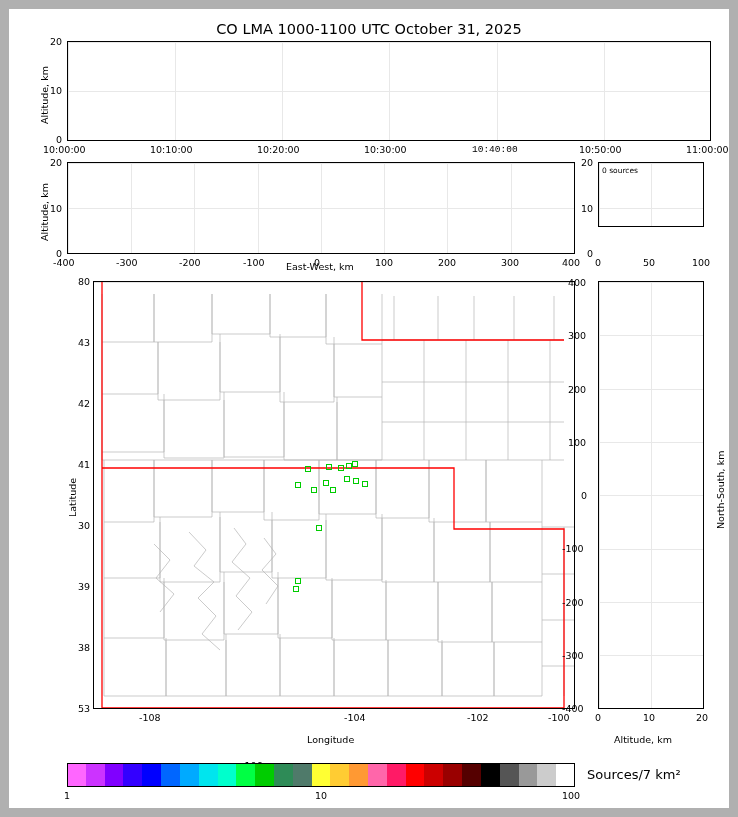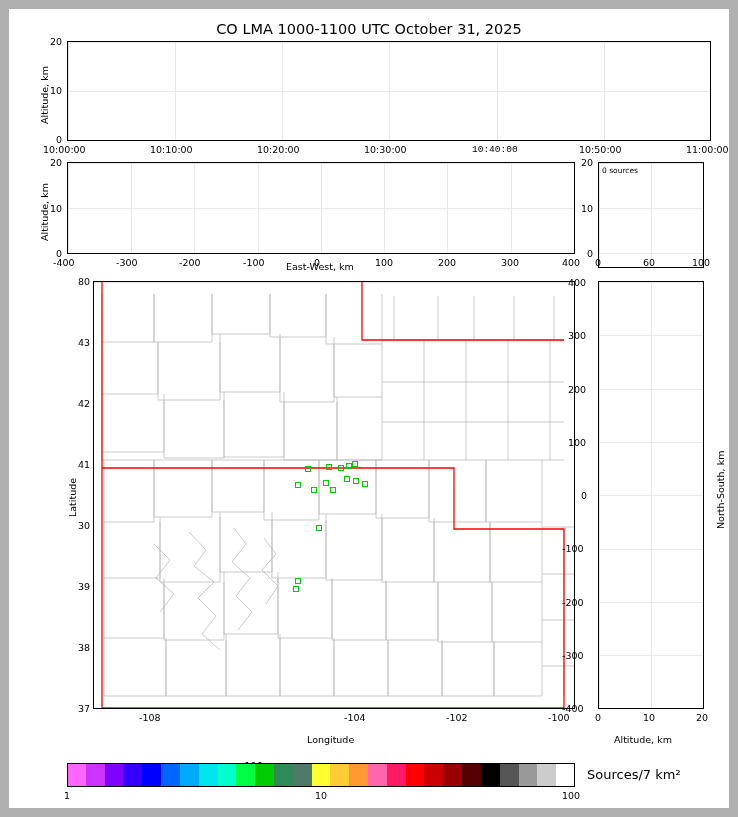--- a/index.html
+++ b/index.html
@@ -96,31 +96,31 @@
   <div class="abs ticklabel" style="left:429px;top:248px;">200</div>
   <div class="abs ticklabel" style="left:492px;top:248px;">300</div>
   <div class="abs ticklabel" style="left:553px;top:248px;">400</div>
 
   <div class="abs ticklabel" style="left:47px;top:239px;">0</div>
   <div class="abs ticklabel" style="left:41px;top:194px;">10</div>
   <div class="abs ticklabel" style="left:41px;top:148px;">20</div>
   <div class="abs axlabel rot" style="left:30px;top:232px;">Altitude, km</div>
   <div class="abs axlabel" style="left:277px;top:252px;">East-West, km</div>
 
-  <div class="axes" style="left:589px;top:153px;width:106px;height:106px;">
+  <div class="axes" style="left:589px;top:153px;width:106px;height:65px;">
     <div class="gridline-v" style="left:0px;"></div>
     <div class="gridline-v" style="left:52px;"></div>
     <div class="gridline-v" style="left:104px;"></div>
     <div class="gridline-h" style="top:90px;"></div>
     <div class="gridline-h" style="top:45px;"></div>
     <div class="gridline-h" style="top:0px;"></div>
     <div class="nsrc" style="left:3px;top:3px;">0 sources</div>
   </div>
   <div class="abs ticklabel" style="left:586px;top:248px;">0</div>
-  <div class="abs ticklabel" style="left:634px;top:248px;">60</div>
+  <div class="abs ticklabel" style="left:634px;top:248px;">50</div>
   <div class="abs ticklabel" style="left:683px;top:248px;">100</div>
   <div class="abs ticklabel" style="left:578px;top:239px;">0</div>
   <div class="abs ticklabel" style="left:572px;top:194px;">10</div>
   <div class="abs ticklabel" style="left:572px;top:148px;">20</div>
 
   <div class="axes" style="left:84px;top:272px;width:482px;height:428px;">
     <svg class="mapsvg" width="482" height="428" viewBox="0 0 482 428">
       <g stroke="#b4b4b4" stroke-width="0.7" fill="none">
 
         <path d="M0 0 L482 0"></path>
@@ -221,25 +221,25 @@
     <div class="srcbox" style="left:217px;top:205px;"></div>
     <div class="srcbox" style="left:236px;top:205px;"></div>
     <div class="srcbox" style="left:222px;top:243px;"></div>
     <div class="srcbox" style="left:201px;top:296px;"></div>
     <div class="srcbox" style="left:199px;top:304px;"></div>
   </div>
 
   <div class="abs ticklabel" style="left:130px;top:703px;">-108</div>
   <div class="abs ticklabel" style="left:232px;top:703px;margin-top:48px;">-106</div>
   <div class="abs ticklabel" style="left:335px;top:703px;">-104</div>
-  <div class="abs ticklabel" style="left:437px;top:703px;text-align:center;">-102</div>
+  <div class="abs ticklabel" style="left:458px;top:703px;text-align:center;">-102</div>
   <div class="abs ticklabel" style="left:539px;top:703px;">-100</div>
   <div class="abs axlabel" style="left:298px;top:725px;">Longitude</div>
 
-  <div class="abs ticklabel" style="left:69px;top:694px;">37</div>
+  <div class="abs ticklabel" style="left:69px;top:694px;">53</div>
   <div class="abs ticklabel" style="left:69px;top:633px;">38</div>
   <div class="abs ticklabel" style="left:69px;top:572px;">39</div>
   <div class="abs ticklabel" style="left:69px;top:511px;">30</div>
   <div class="abs ticklabel" style="left:69px;top:450px;">41</div>
   <div class="abs ticklabel" style="left:69px;top:389px;">42</div>
   <div class="abs ticklabel" style="left:69px;top:328px;">43</div>
   <div class="abs ticklabel" style="left:69px;top:267px;">80</div>
   <div class="abs axlabel rot" style="left:58px;top:508px;">Latitude</div>
 
   <div class="axes" style="left:589px;top:272px;width:106px;height:428px;">

